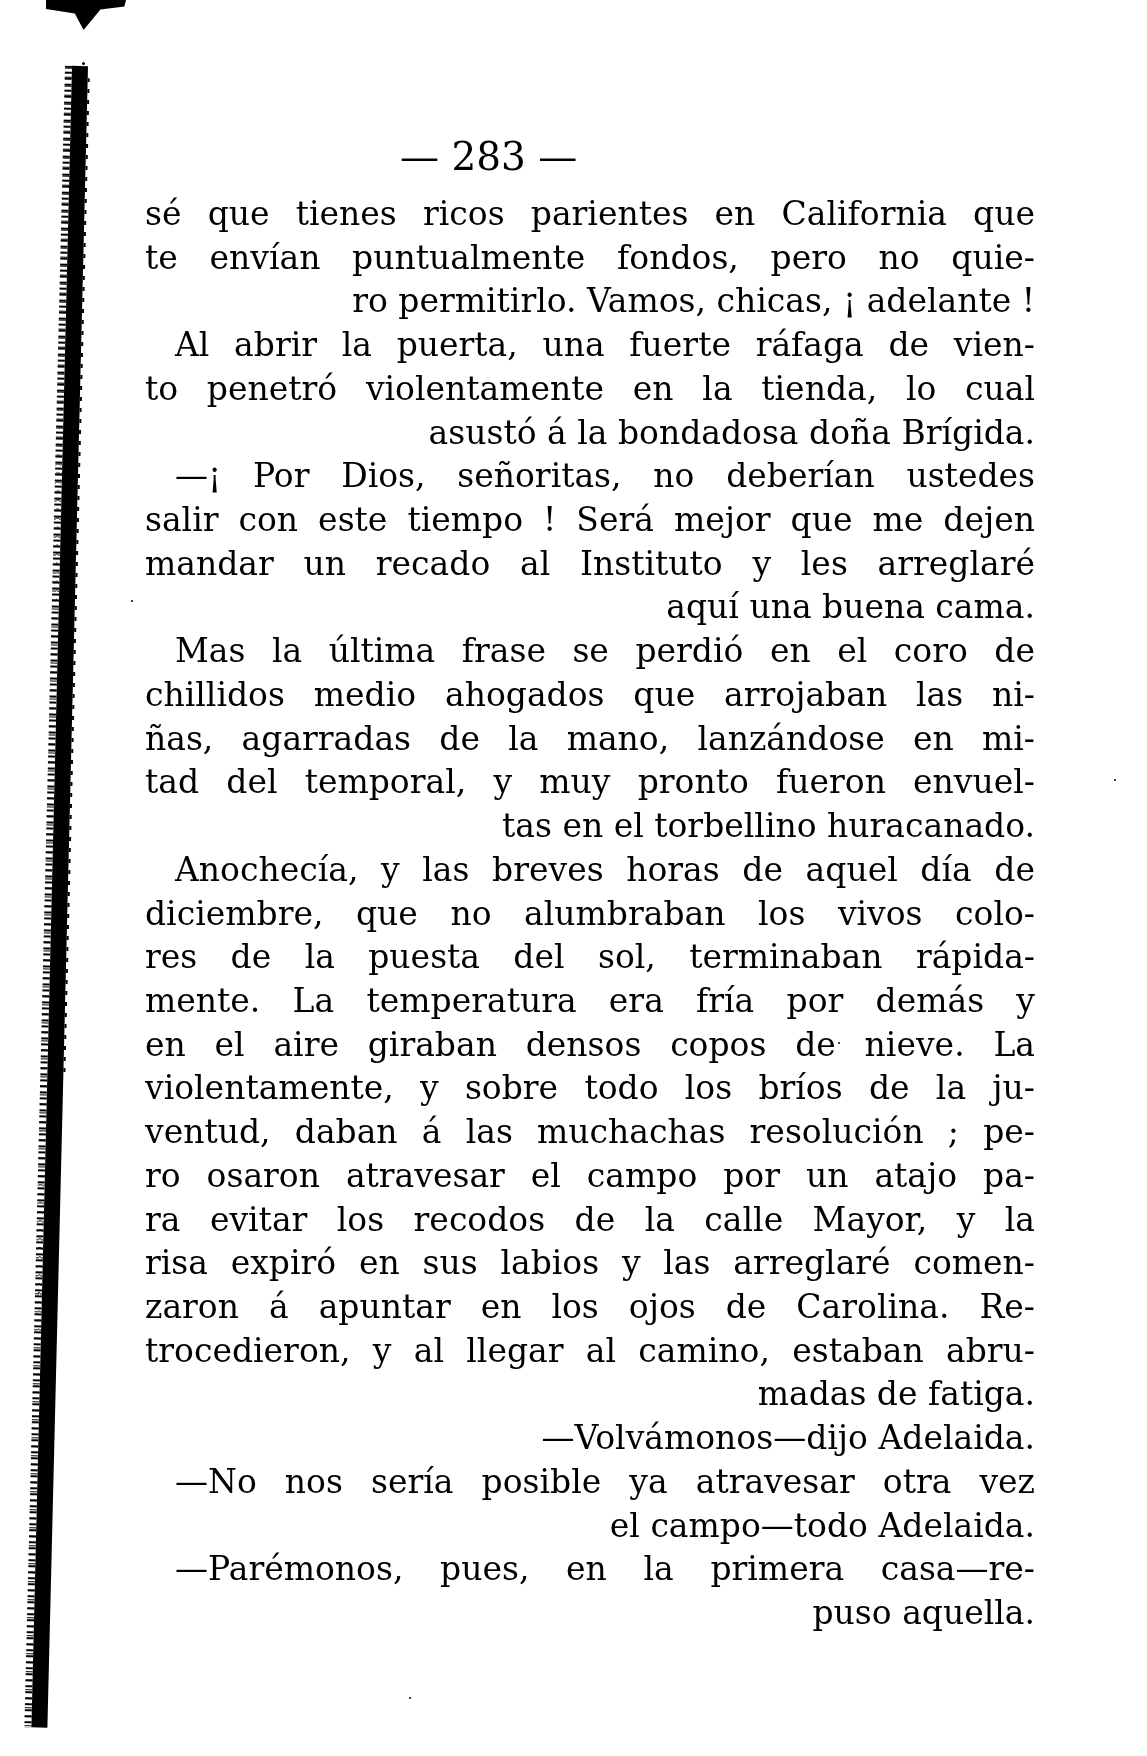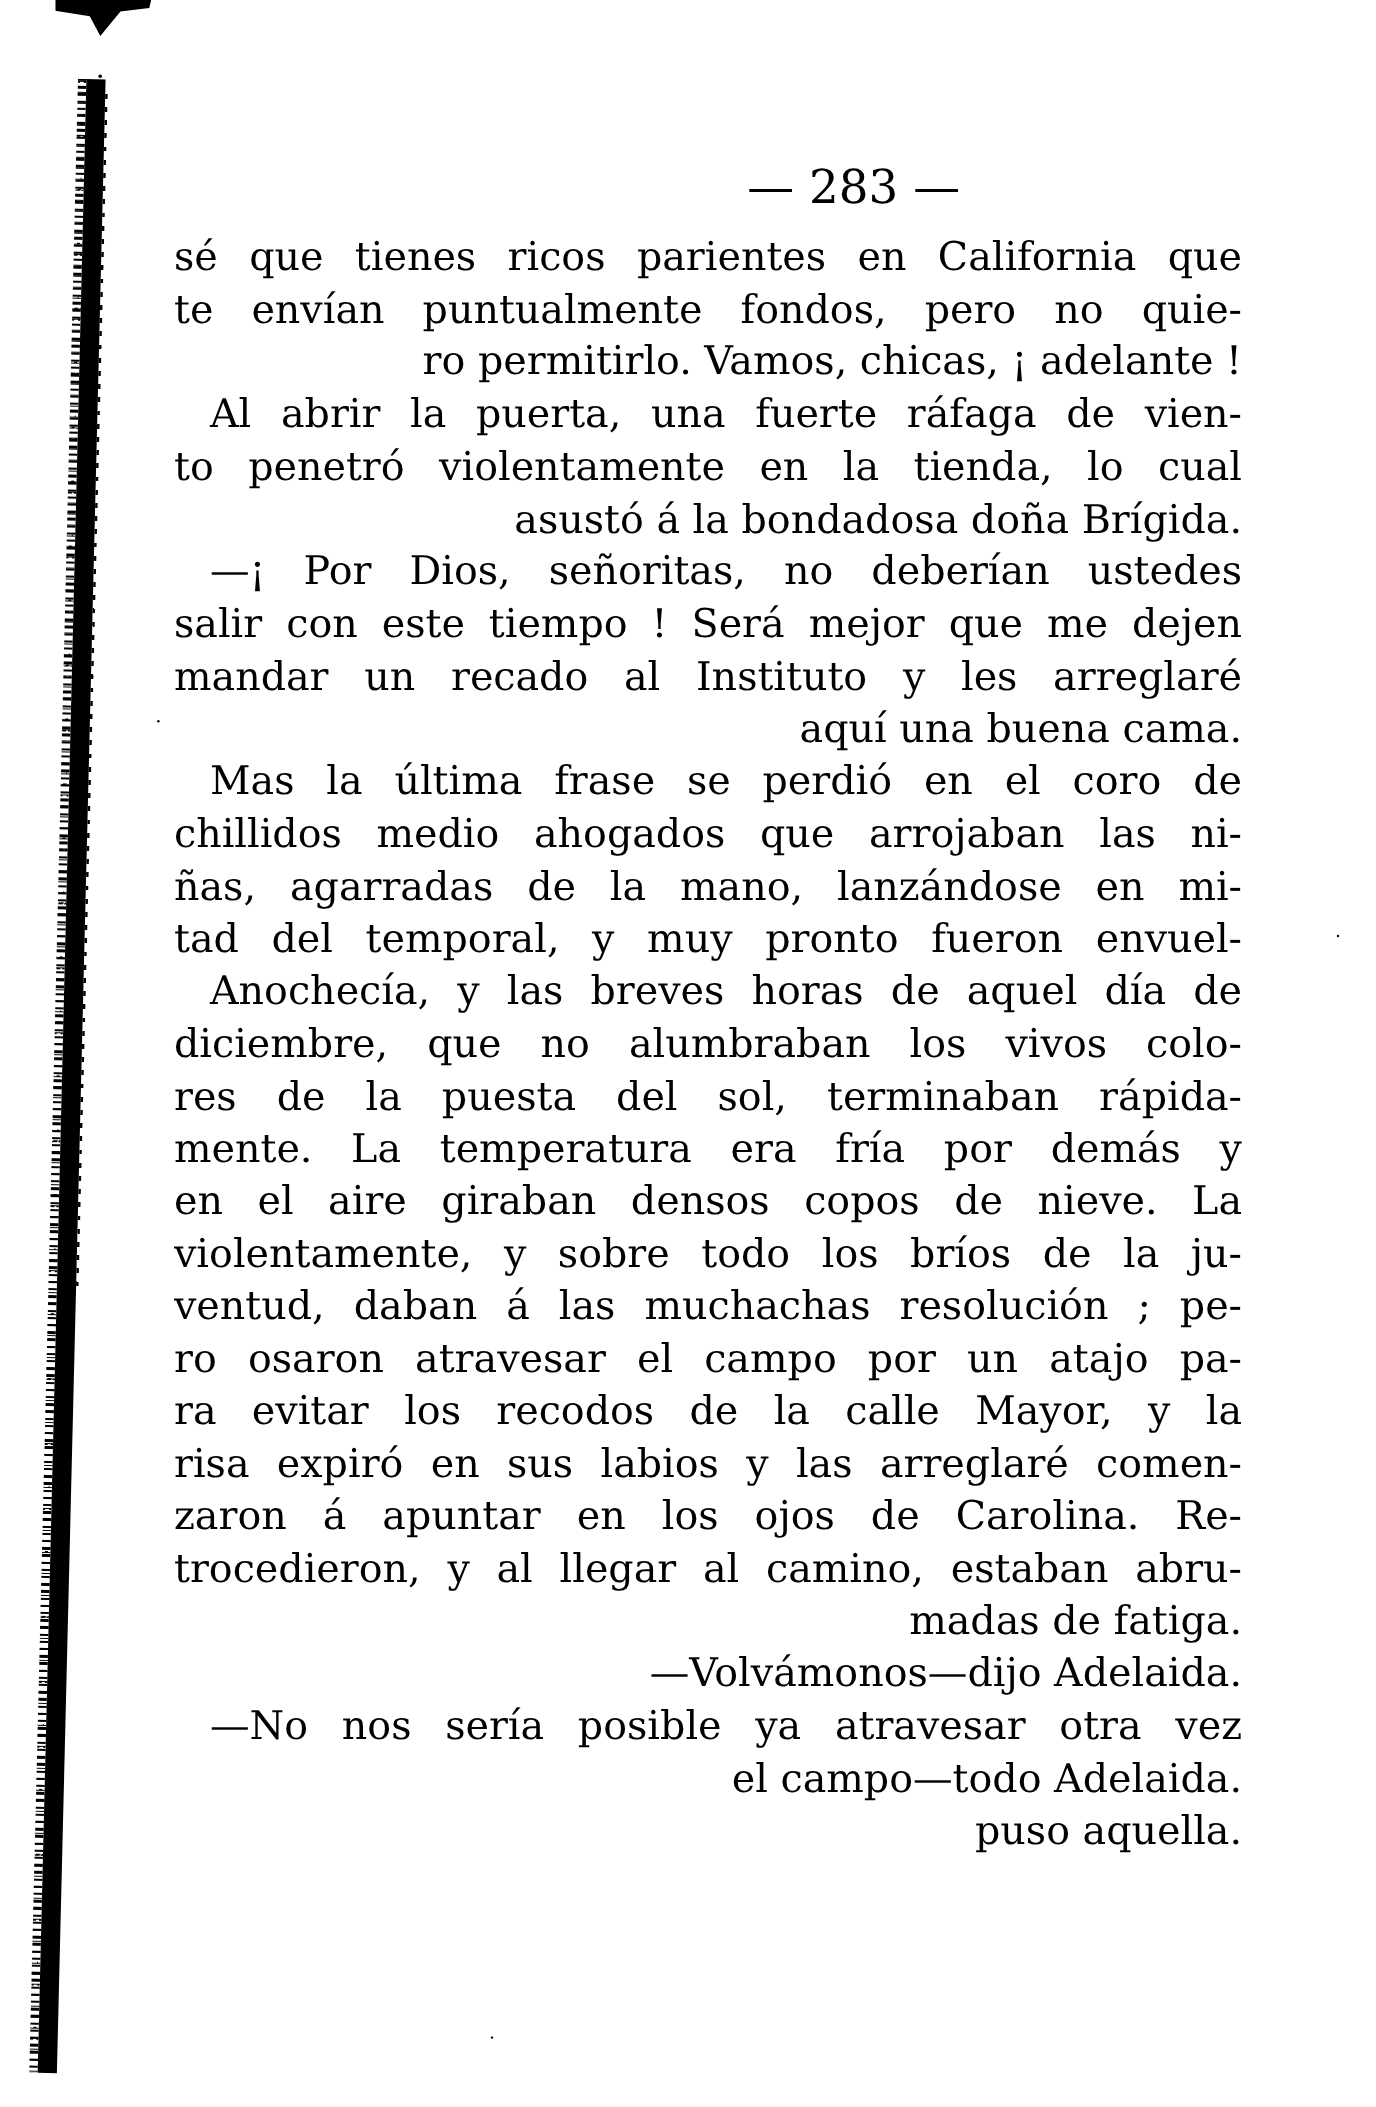--- a/index.html
+++ b/index.html
@@ -30,21 +30,21 @@
   }
 
   
   .corner-fold{
     position:absolute;top:0;left:46px;width:80px;height:30px;background:#000;
     clip-path:polygon(0 0,100% 0,98% 22%,68% 32%,47% 100%,36% 45%,0 30%);
   }
 
   .header{
     position:absolute;top:136px;left:400px;width:400px;
-    text-align:right;font-size:39px;line-height:42px;
+    text-align:left;font-size:39px;line-height:42px;
     white-space:nowrap;
   }
 
   .text-block{
     position:absolute;top:192px;left:145px;width:890px;
     font-size:33px;
   }
   .line{
     height:43.72px;line-height:43.72px;
     text-align:justify;overflow:hidden;
@@ -74,36 +74,38 @@
       <div class="line">to penetró violentamente en la tienda, lo cual</div>
       <div class="line end">asustó á la bondadosa doña Brígida.</div>
       <div class="line indent">—¡ Por Dios, señoritas, no deberían ustedes</div>
       <div class="line">salir con este tiempo ! Será mejor que me dejen</div>
       <div class="line">mandar un recado al Instituto y les arreglaré</div>
       <div class="line end">aquí una buena cama.</div>
       <div class="line indent">Mas la última frase se perdió en el coro de</div>
       <div class="line">chillidos medio ahogados que arrojaban las ni-</div>
       <div class="line">ñas, agarradas de la mano, lanzándose en mi-</div>
       <div class="line">tad del temporal, y muy pronto fueron envuel-</div>
+      <div class="line end">tas en el torbellino huracanado.</div>
       <div class="line indent">Anochecía, y las breves horas de aquel día de</div>
       <div class="line">diciembre, que no alumbraban los vivos colo-</div>
       <div class="line">res de la puesta del sol, terminaban rápida-</div>
       <div class="line">mente. La temperatura era fría por demás y</div>
       <div class="line">en el aire giraban densos copos de nieve. La</div>
       <div class="line">violentamente, y sobre todo los bríos de la ju-</div>
       <div class="line">ventud, daban á las muchachas resolución ; pe-</div>
       <div class="line">ro osaron atravesar el campo por un atajo pa-</div>
       <div class="line">ra evitar los recodos de la calle Mayor, y la</div>
       <div class="line">risa expiró en sus labios y las arreglaré comen-</div>
       <div class="line">zaron á apuntar en los ojos de Carolina. Re-</div>
       <div class="line">trocedieron, y al llegar al camino, estaban abru-</div>
       <div class="line end">madas de fatiga.</div>
       <div class="line indent end">—Volvámonos—dijo Adelaida.</div>
       <div class="line indent">—No nos sería posible ya atravesar otra vez</div>
       <div class="line end">el campo—todo Adelaida.</div>
+      <div class="line indent">—Parémonos, pues, en la primera casa—re-</div>
       <div class="line end">puso aquella.</div>
     </div>
 
   <div class="speck" style="left:82px;top:62px;width:3px;height:3px;"></div>
   <div class="speck" style="left:131px;top:600px;width:2px;height:2px;"></div>
   <div class="speck" style="left:838px;top:1042px;width:2px;height:2px;"></div>
   <div class="speck" style="left:409px;top:1697px;width:2px;height:2px;"></div>
   <div class="speck" style="left:1114px;top:779px;width:2px;height:2px;"></div>
 
 </div>

